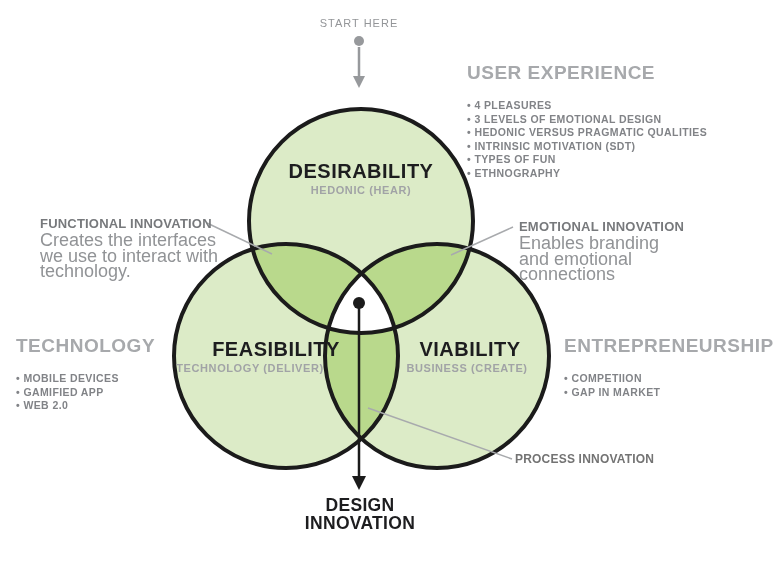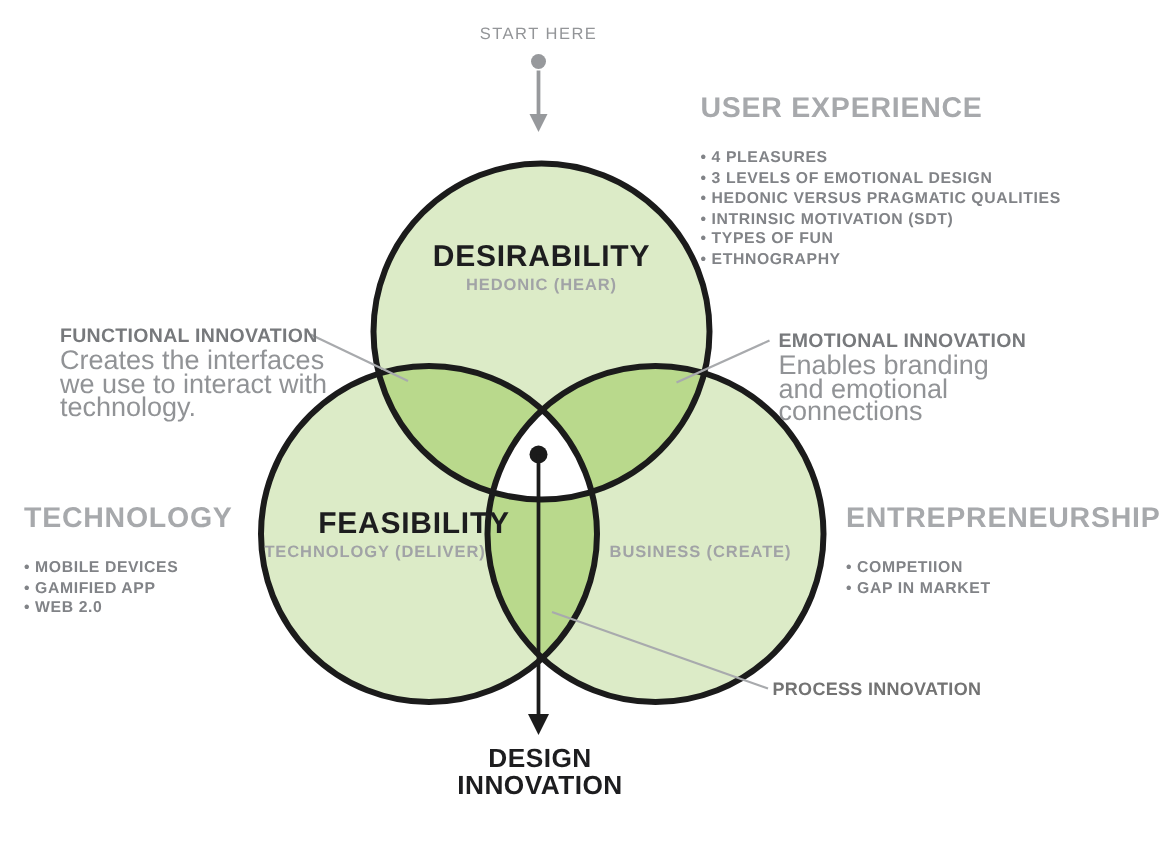--- a/index.html
+++ b/index.html
@@ -131,20 +131,21 @@
       <div class="bullet-item">GAP IN MARKET</div>
     </div>
   </div>
 
   <div class="abs hcenter circle-title t-desir">DESIRABILITY</div>
   <div class="abs hcenter circle-subtitle s-desir">HEDONIC (HEAR)</div>
 
   <div class="abs hcenter circle-title t-feas">FEASIBILITY</div>
   <div class="abs hcenter circle-subtitle s-feas">TECHNOLOGY (DELIVER)</div>
 
+  <div class="abs hcenter circle-title t-viab">VIABILITY</div>
   <div class="abs hcenter circle-subtitle s-viab">BUSINESS (CREATE)</div>
 
   <div class="abs ann-title ann-func-title">FUNCTIONAL INNOVATION</div>
   <div class="abs ann-body ann-func-body">Creates the interfaces we use to interact with technology.</div>
 
   <div class="abs ann-title ann-emot-title">EMOTIONAL INNOVATION</div>
   <div class="abs ann-body ann-emot-body">Enables branding and emotional connections</div>
 
   <div class="abs ann-title ann-proc-title">PROCESS INNOVATION</div>
 

